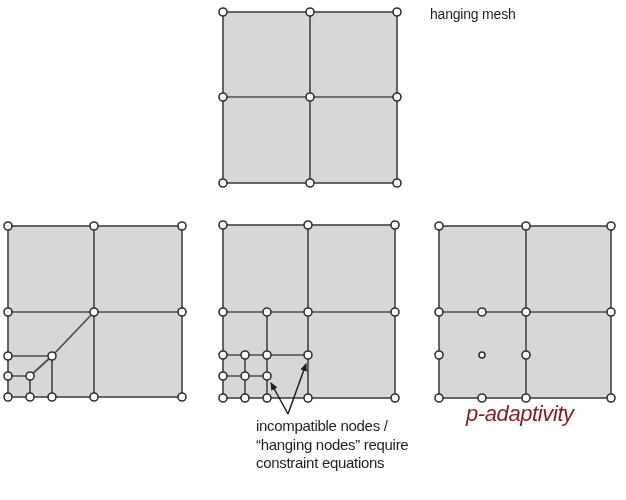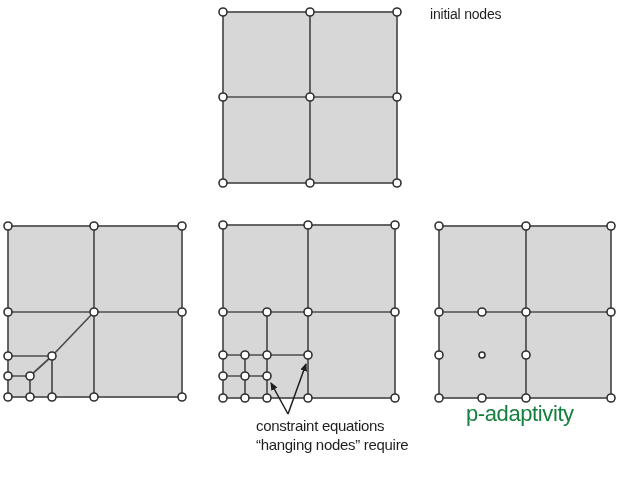--- a/index.html
+++ b/index.html
@@ -109,23 +109,24 @@
         <circle cx="482" cy="398" r="4" fill="#ffffff" stroke="#303030" stroke-width="1.6"></circle>
         <circle cx="526" cy="398" r="4" fill="#ffffff" stroke="#303030" stroke-width="1.6"></circle>
         <circle cx="611" cy="398" r="4" fill="#ffffff" stroke="#303030" stroke-width="1.6"></circle>
       </g>
       <g>
         <line x1="288" y1="414" x2="271" y2="383" stroke="#1f1f1f" stroke-width="1.5" marker-end="url(#arrowhead)"></line>
         <line x1="288" y1="414" x2="306" y2="364" stroke="#1f1f1f" stroke-width="1.5" marker-end="url(#arrowhead)"></line>
       </g>
     </svg>
 
-  <div class="label label-initial" style="color: rgb(31, 31, 31);">initial nodes</div>
+  <div class="label label-initial" style="color: rgb(31, 31, 31);">hanging mesh</div>
 
 
   <div class="annotation" style="color: rgb(31, 31, 31);">
+    <div>incompatible nodes /</div>
+    <div>“hanging nodes” require</div>
     <div>constraint equations</div>
-    <div>“hanging nodes” require</div>
   </div>
 
-  <div class="label label-p" style="color: #15803d;">p-adaptivity</div>
+  <div class="label label-p" style="color: #7f1d1d; font-style: italic;">p-adaptivity</div>
 
 </div>
 
 </body></html>

